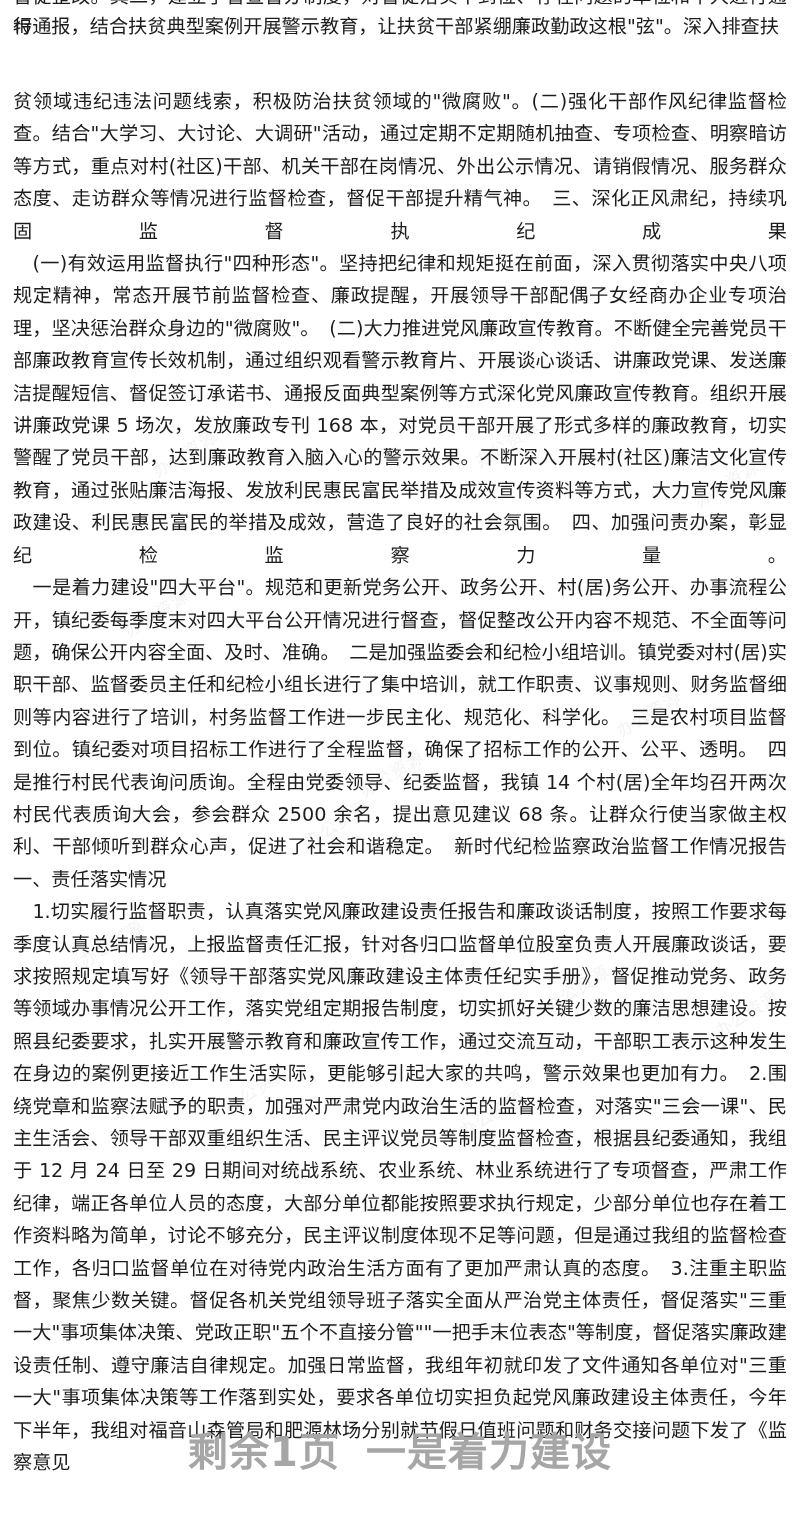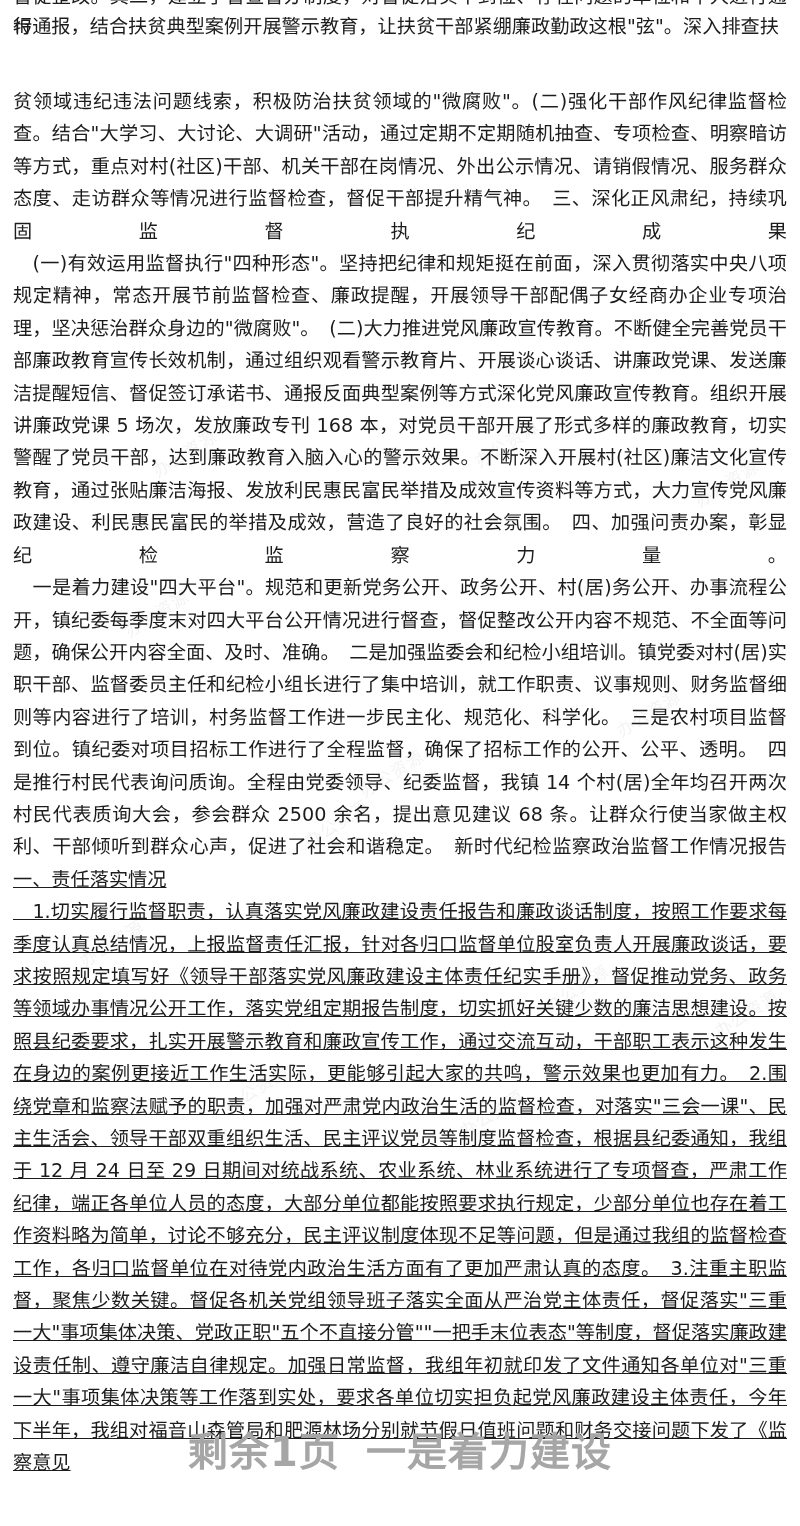--- a/index.html
+++ b/index.html
@@ -78,21 +78,21 @@
     width: 774px;
     height: 52px;
     overflow: hidden;
   }
   .clipped-top .para { text-align-last: justify; }
 
   #block-top { top: 11px; }
   #block-main { top: 86px; }
 
   #block-main .para { text-align-last: justify; }
-  #block-main .para.last-line-left { text-align-last: left; text-decoration: underline; }
+  #block-main .para.last-line-left { text-align-last: left; }
 
   
   .footer-notice {
     position: absolute;
     left: 0;
     top: 1419px;
     width: 800px;
     text-align: center;
     z-index: 4;
   }

